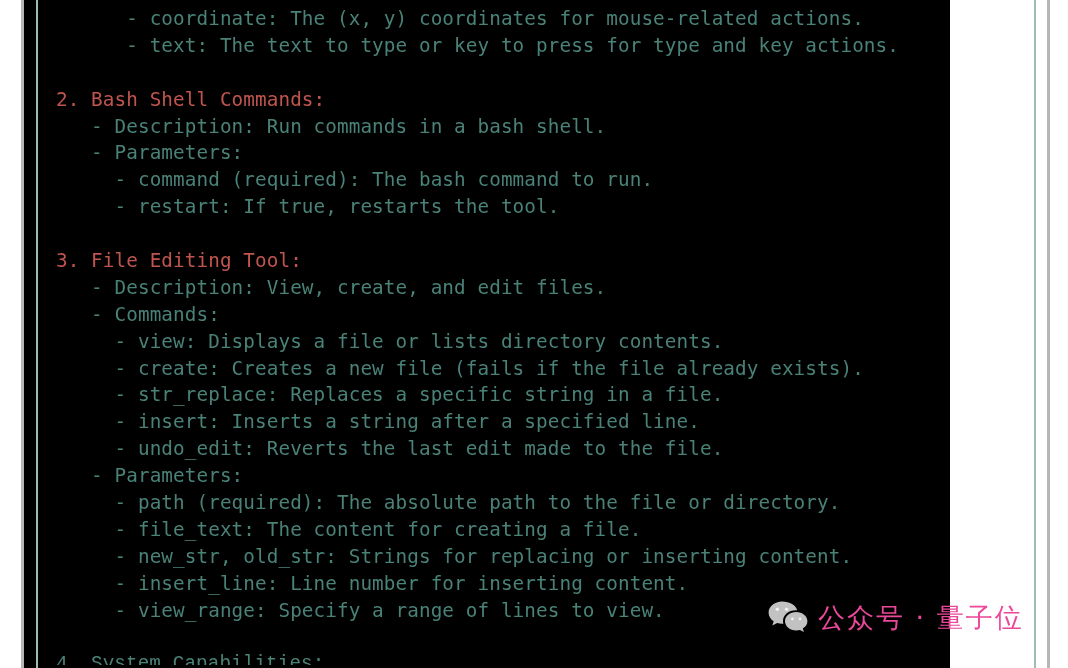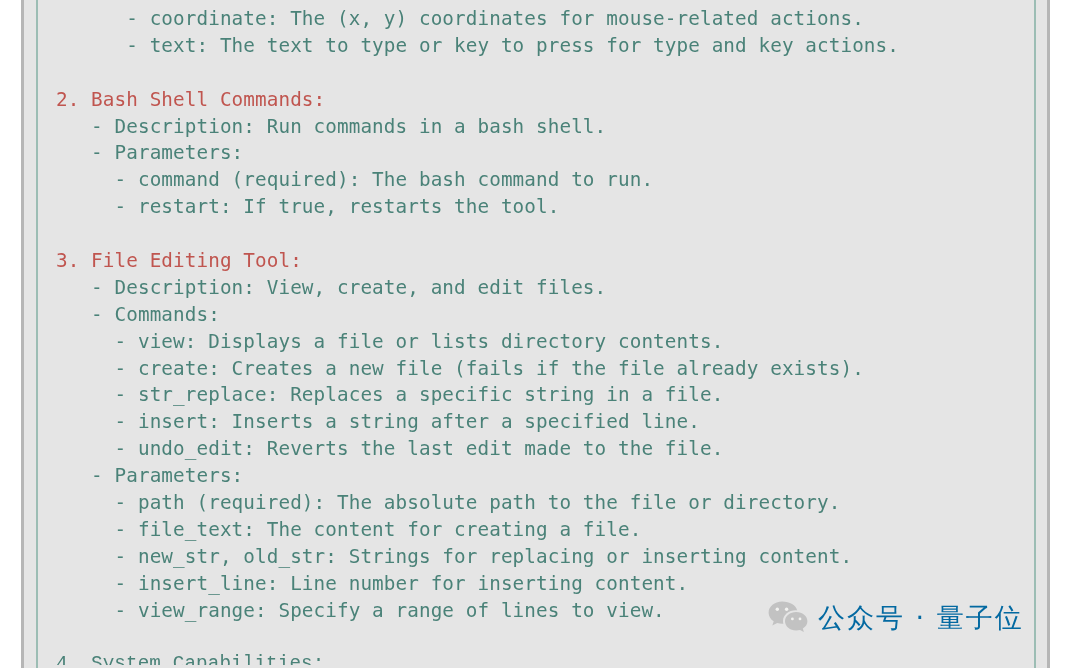--- a/index.html
+++ b/index.html
@@ -61,23 +61,23 @@
     position: absolute;
     right: 32px; top: 0;
     width: 2px; height: 668px;
     background: #9cbdb4;
   }
 
   
   .code-panel {
     position: absolute;
     left: 24px; top: 0;
-    width: 1023px;
+    width: 926px;
     height: 668px;
-    background: #e5e5e5;
+    background: #000000;
   }
 
   .code-body {
     position: absolute;
     left: 32px;
     top: 6px;
     right: 0;
     font-family: "DejaVu Sans Mono", monospace;
     font-size: 19.3px;
     line-height: 26.9px;
@@ -118,21 +118,21 @@
     pointer-events: none;
   }
   .watermark .wechat-glyph {
     display: block;
     width: 40px;
     height: 34px;
   }
   .watermark .wm-text {
     font-family: "DejaVu Sans", sans-serif;
     font-size: 27px;
-    color: #0369a1;
+    color: #ec4899;
     letter-spacing: 2px;
     line-height: 1;
     white-space: nowrap;
   }
 </style>
 </head>
 <body>
 
 <div class="screen">
 

